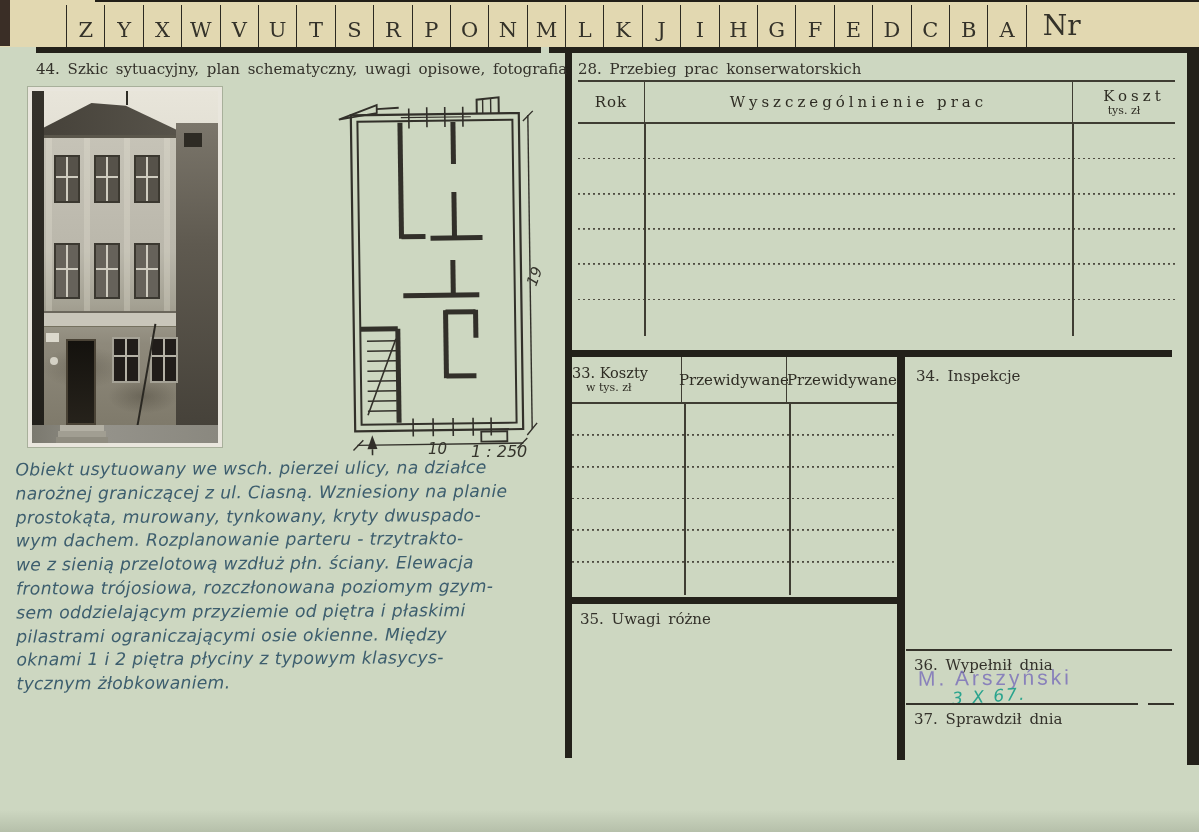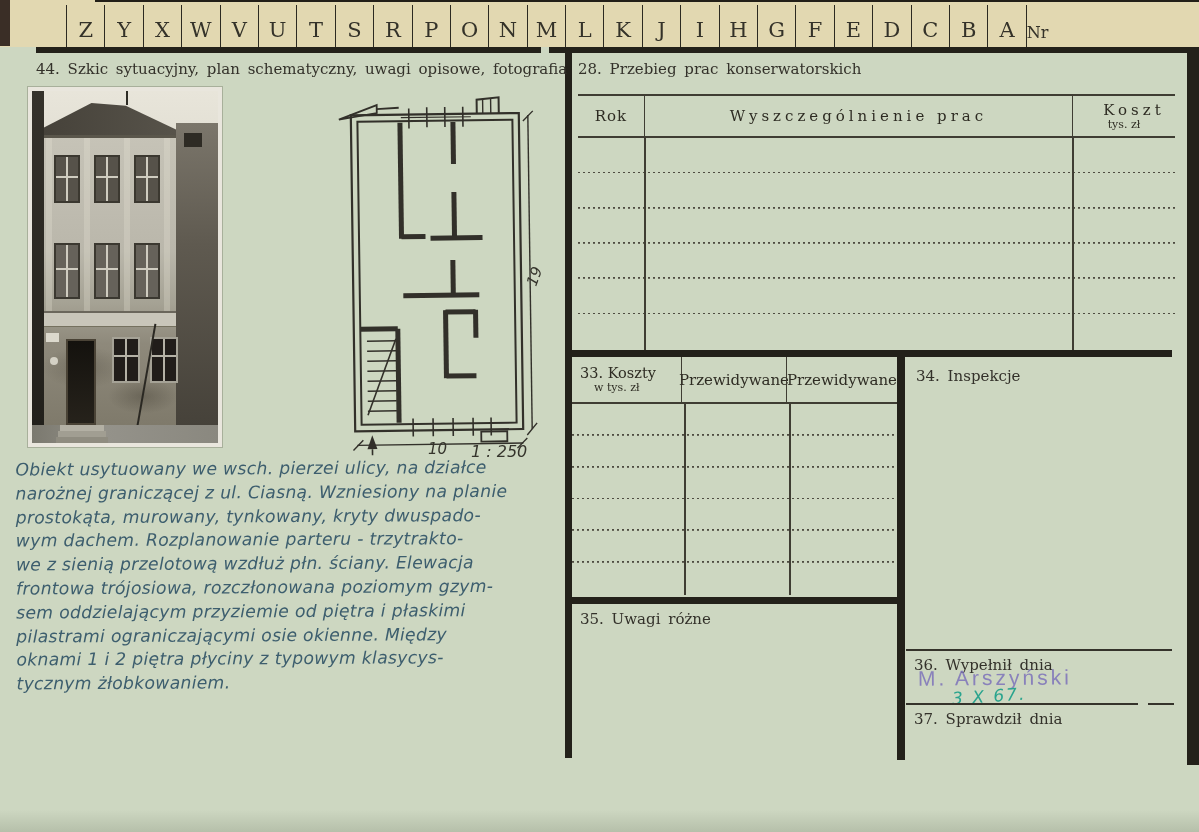--- a/index.html
+++ b/index.html
@@ -8,52 +8,52 @@
   
   .scan-topline{position:absolute;left:95px;top:0;width:1104px;height:2px;background:#221f18;}
   .scan-corner{position:absolute;left:0;top:0;width:10px;height:46px;background:#3a2e26;}
   .scan-bottom-shade{position:absolute;left:0;bottom:0;width:1199px;height:22px;
          background:linear-gradient(180deg,rgba(60,70,50,0) 0%,rgba(60,70,50,.16) 100%);pointer-events:none;}
   
   .tabbar{position:absolute;left:0;top:0;width:1199px;height:47px;background:#e2d8b1;}
   .tabcells{position:absolute;left:66px;top:5px;height:42px;display:flex;}
   .tabcell{width:38.4px;border-left:1.7px solid #2c2a21;display:flex;align-items:flex-end;
            justify-content:center;padding-bottom:5px;font-size:21px;color:#343229;box-sizing:border-box;}
-  .tabcell-nr{width:78px;justify-content:flex-start;padding-left:0;font-size:16px;}
+  .tabcell-nr{width:78px;justify-content:flex-start;padding-left:16px;font-size:28px;}
   .toprule{position:absolute;top:47px;height:6px;background:#23211a;}
   .toprule.seg1{left:36px;width:505px;}
   .toprule.seg2{left:549px;width:650px;}
   
   .divider-center{position:absolute;left:565px;top:53px;width:7px;height:705px;background:#23211a;}
   .edge-right{position:absolute;left:1187px;top:53px;width:12px;height:712px;background:#23211a;}
   .hline-3233{position:absolute;left:565px;top:350px;width:607px;height:7px;background:#23211a;}
   .vline-3334{position:absolute;left:897px;top:350px;width:8px;height:410px;background:#23211a;}
   .hline-35{position:absolute;left:565px;top:597px;width:332px;height:7px;background:#23211a;}
   
   .sec-label{position:absolute;font-size:15px;color:#33312a;word-spacing:3px;white-space:nowrap;}
   .thinline{position:absolute;height:2px;background:#35332b;}
   
-  .t32{position:absolute;left:578px;top:94px;width:597px;height:256px;border-top:2px solid #3f3d33;box-sizing:border-box;}
+  .t32{position:absolute;left:578px;top:80px;width:597px;height:256px;border-top:2px solid #3f3d33;box-sizing:border-box;}
   .t32-head{position:relative;height:42px;border-bottom:2px solid #3f3d33;display:flex;box-sizing:border-box;}
   .t32-rok{width:66px;display:flex;align-items:center;justify-content:center;font-size:15px;letter-spacing:1px;}
   .t32-prace{width:428px;border-left:1.7px solid #3f3d33;display:flex;align-items:center;justify-content:center;
              font-size:15px;letter-spacing:4px;box-sizing:border-box;}
   .t32-koszt{flex:1;border-left:1.7px solid #3f3d33;display:flex;flex-direction:column;align-items:center;
              justify-content:center;box-sizing:border-box;}
   .t32-koszt .k1{font-size:15px;letter-spacing:4px;margin-left:20px;}
   .t32-koszt .k2{font-size:11px;margin-top:-1px;}
   .t32-body{position:relative;height:212px;}
   .t32-body .vcol{position:absolute;top:0;bottom:0;width:1.7px;background:#3f3d33;}
   .t32-body .vcol.c1{left:66px;} .t32-body .vcol.c2{left:494px;}
   .trow{height:35.3px;box-sizing:border-box;}
   .trow.dot{background:repeating-linear-gradient(90deg,#4e4c41 0 2.2px,rgba(0,0,0,0) 2.2px 5px) bottom/100% 1.8px no-repeat;}
   
   .t33{position:absolute;left:572px;top:357px;width:325px;height:240px;box-sizing:border-box;}
   .t33-head{position:relative;height:47px;border-bottom:2px solid #3f3d33;display:flex;box-sizing:border-box;}
-  .t33-c1{width:112px;display:flex;flex-direction:column;justify-content:center;padding-left:8px;box-sizing:border-box;}
+  .t33-c1{width:112px;display:flex;flex-direction:column;justify-content:center;box-sizing:border-box;}
   .t33-c1 .k1{font-size:14.5px;} .t33-c1 .k2{font-size:11px;padding-left:14px;}
   .t33-c2,.t33-c3{border-left:1.7px solid #3f3d33;display:flex;align-items:center;justify-content:center;
                   font-size:15px;box-sizing:border-box;}
   .t33-c2{width:105px;} .t33-c3{flex:1;}
   .t33-body{position:relative;height:191px;}
   .t33-body .vcol{position:absolute;top:0;bottom:0;width:1.7px;background:#3f3d33;}
   .t33-body .vcol.c1{left:112px;} .t33-body .vcol.c2{left:217px;}
   .t33-body .trow{height:31.8px;}
   
   .stamp{position:absolute;left:918px;top:666px;font-family:"Liberation Sans",sans-serif;font-size:21px;

